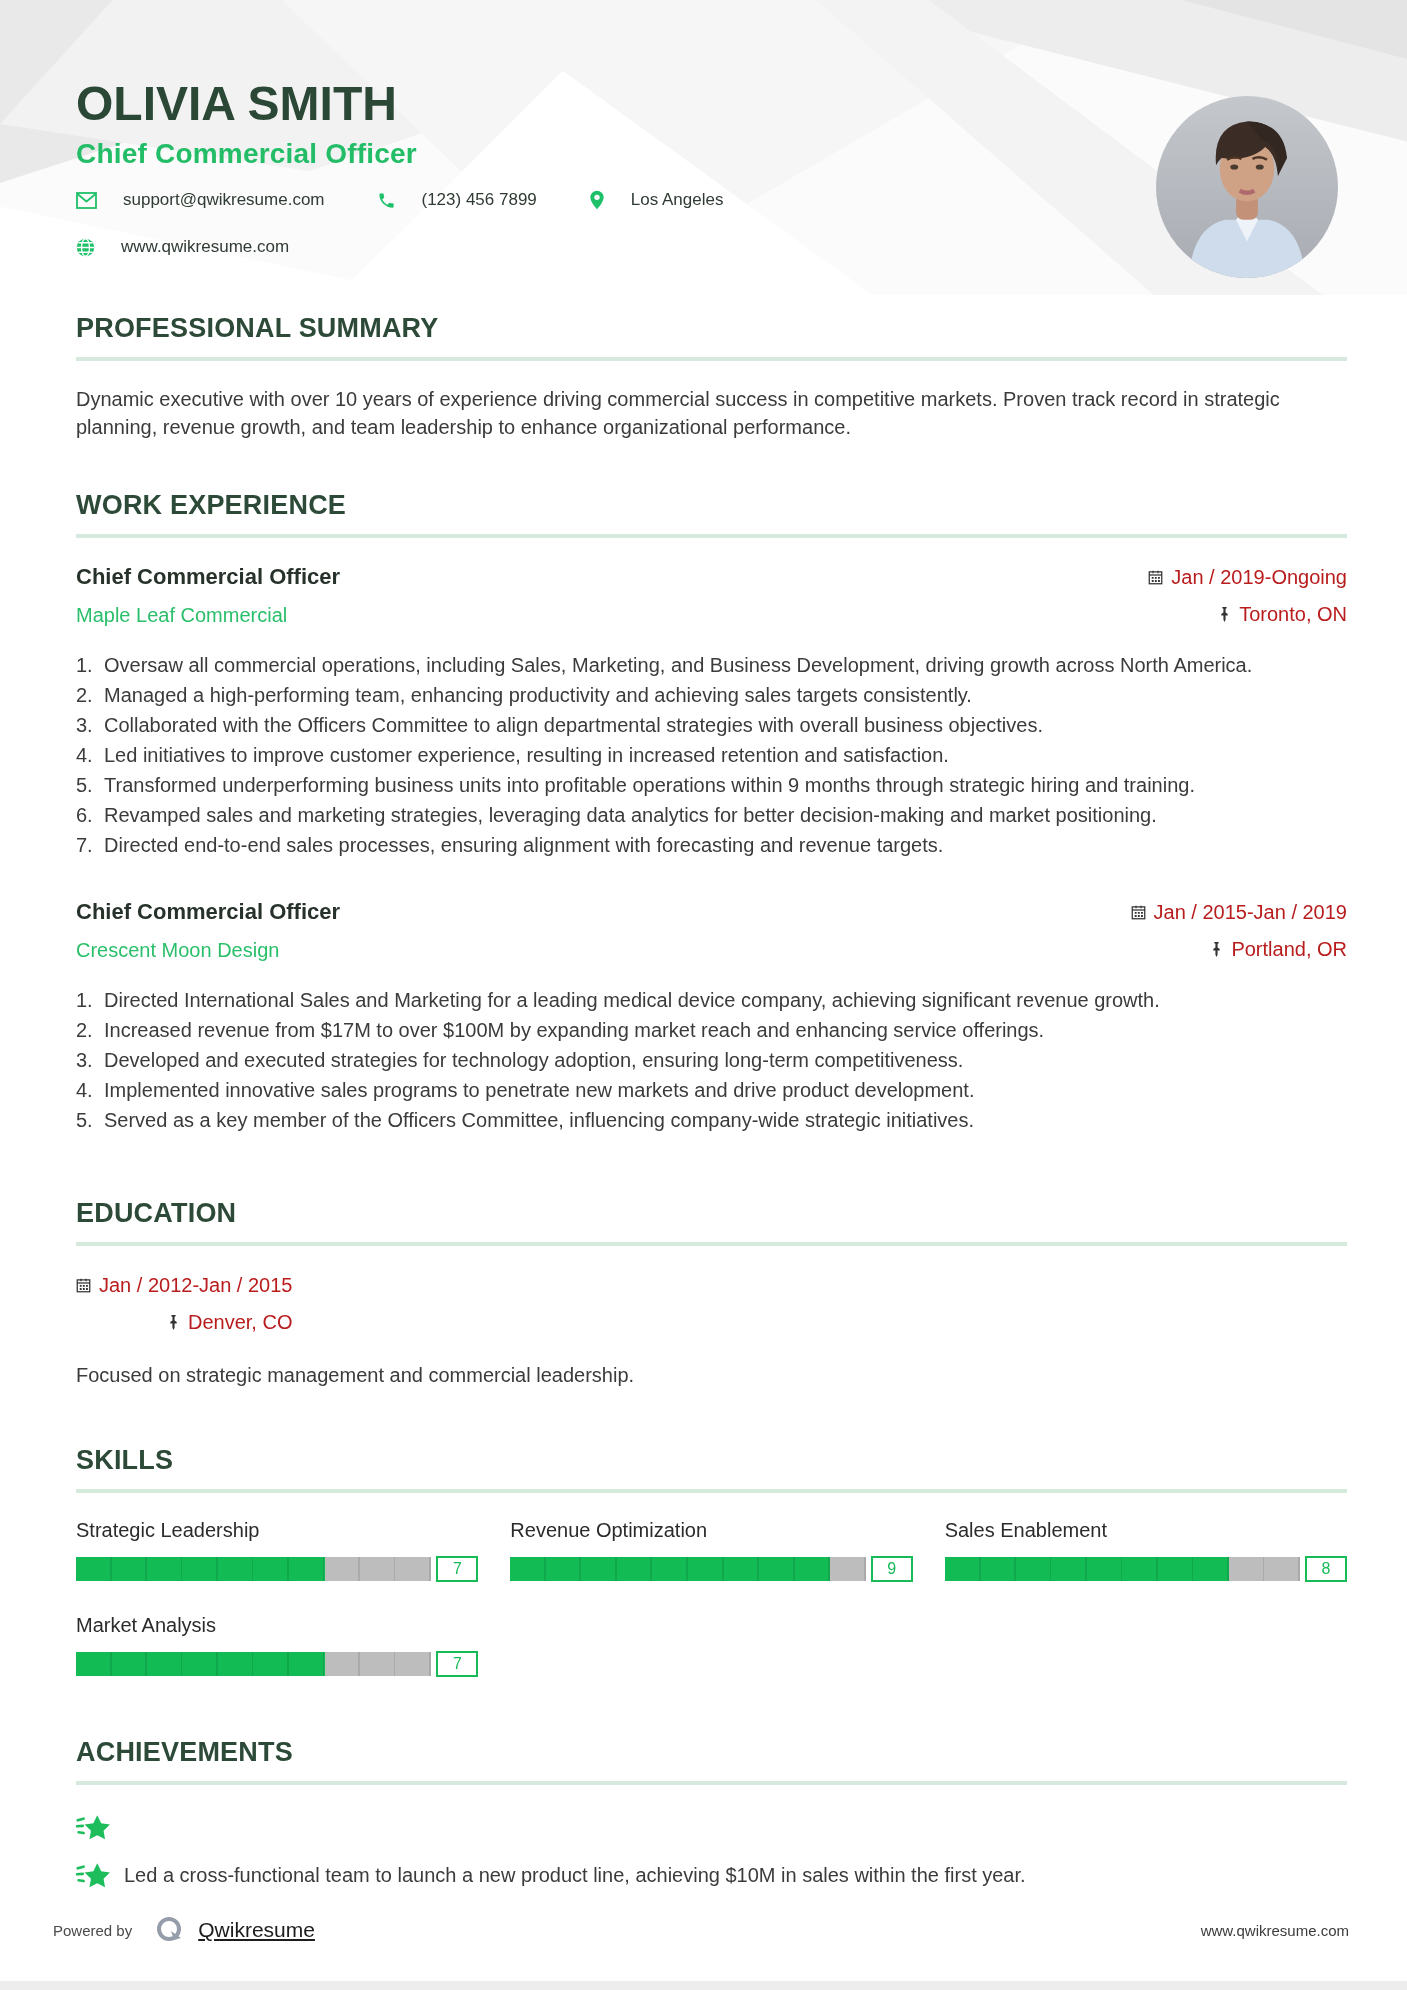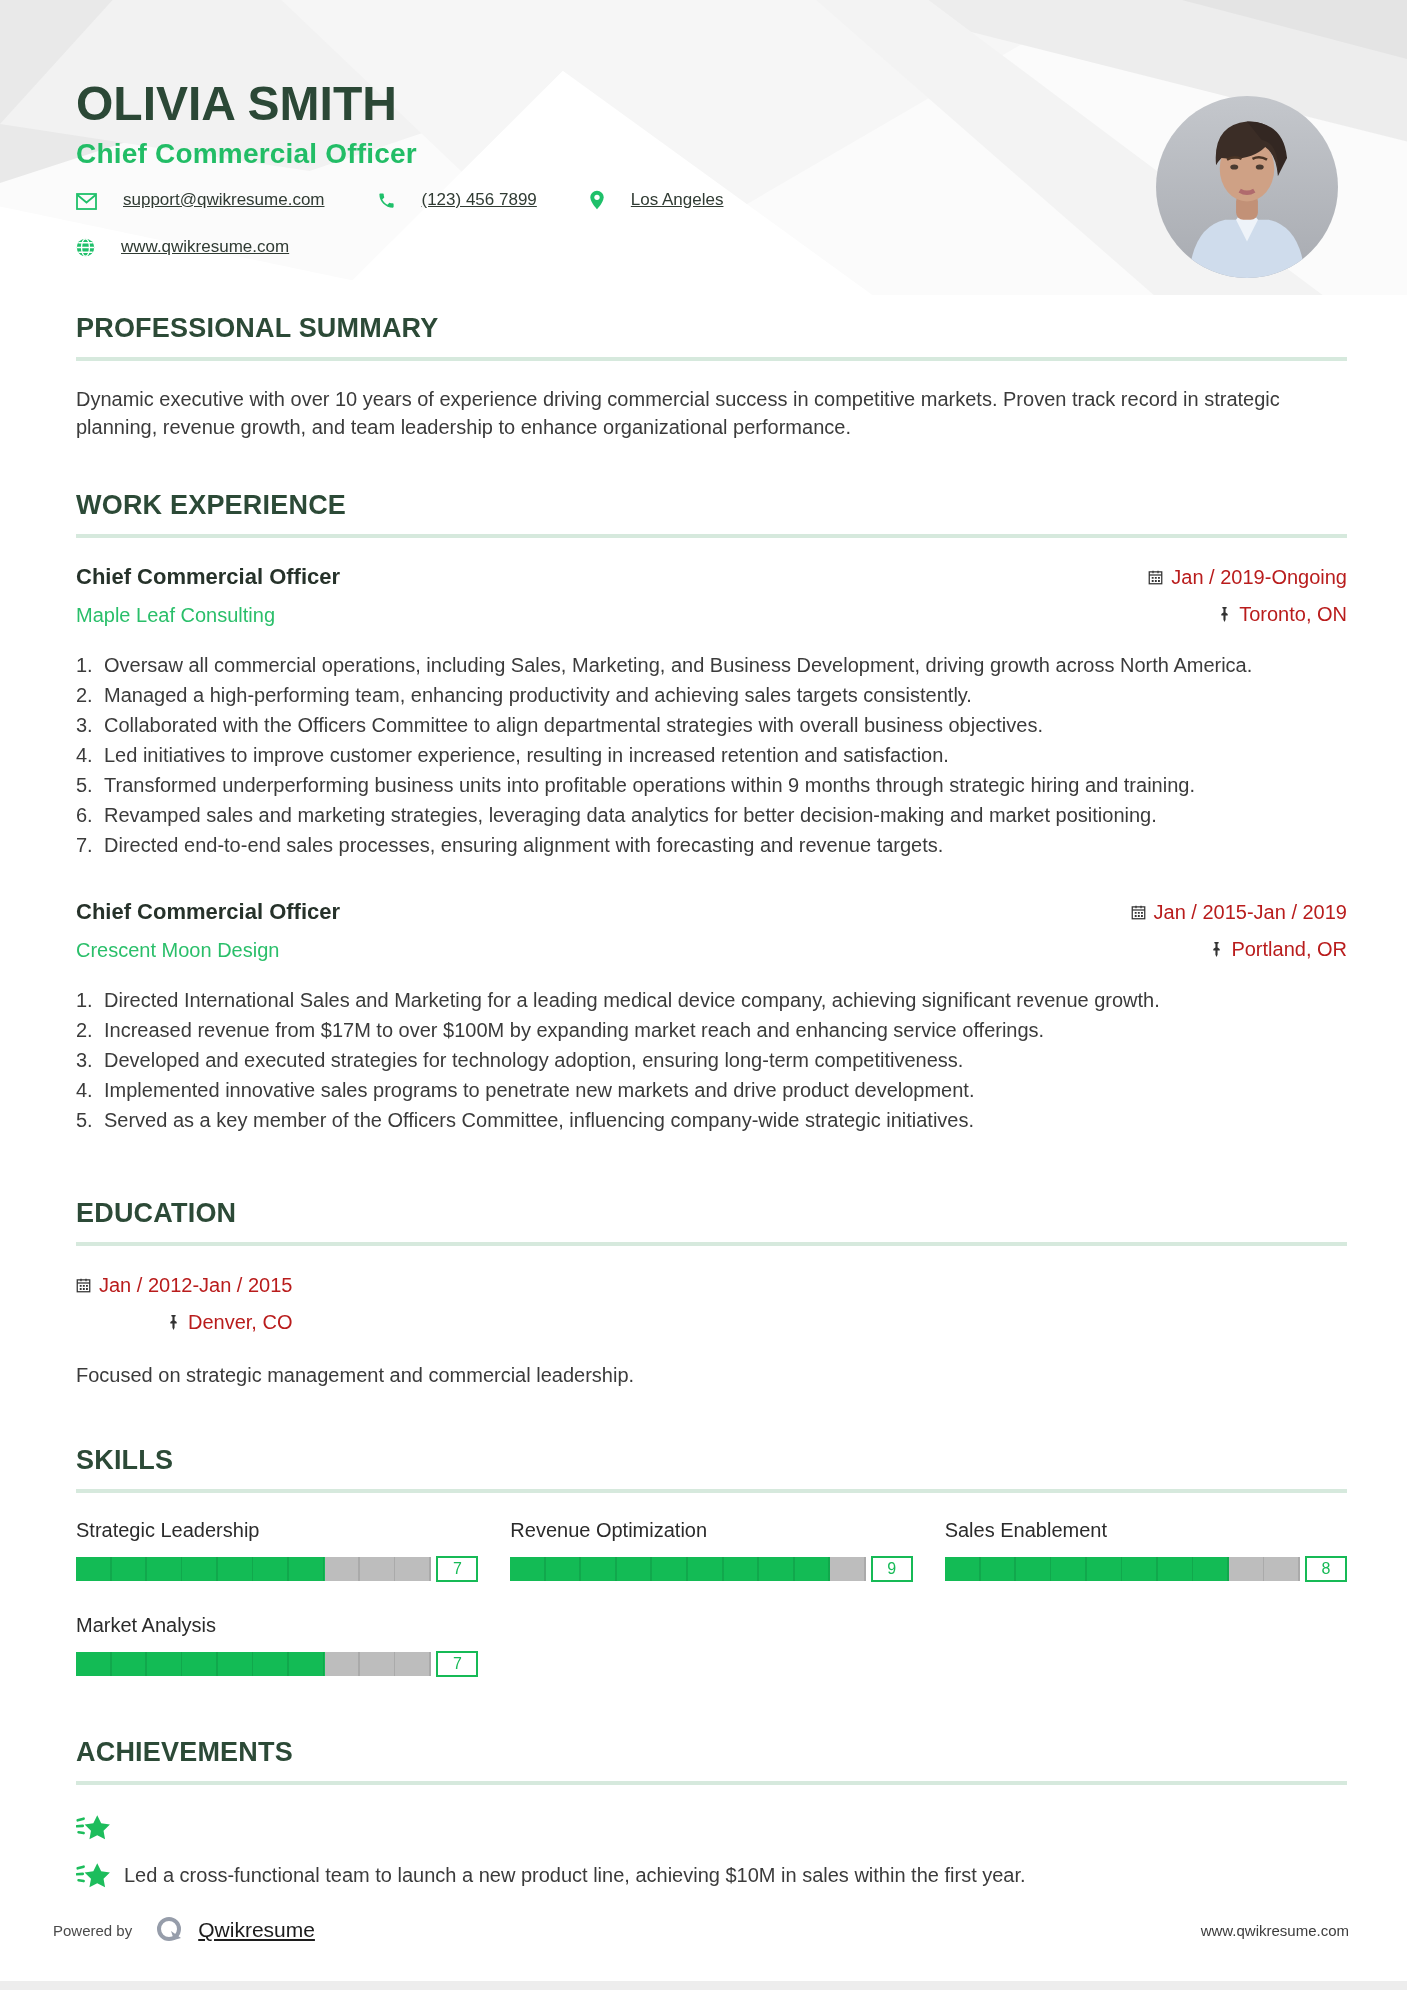--- a/index.html
+++ b/index.html
@@ -18,21 +18,21 @@
   .g6 { background:#e4e4e4; clip-path:polygon(84% 0, 100% 0, 100% 20%); }
   .g7 { background:#f3f3f3; clip-path:polygon(58% 0, 66% 0, 94% 100%, 82% 100%); }
   .g8 { background:#ffffff; clip-path:polygon(0 100%, 0 70%, 30% 100%); }
 
   .header { position:relative; height:295px;padding-left:17px; }
   .name { position:absolute; left:76px; top:76px; font-size:48px; font-weight:bold; letter-spacing:0px; color:#2b4836; }
   .cand-title { position:absolute; left:76px; top:138px; font-size:28px; font-weight:bold; color:#22bd66; letter-spacing:0.2px; }
   .contact-row { position:absolute; left:76px; display:flex; align-items:center; font-size:17px; color:#303b33; }
   .row1 { top:190px; }
   .row2 { top:237px; }
-  .c-item { display:flex; align-items:flex-end;text-decoration:underline; }
+  .c-item { display:flex; align-items:center; }
   .c-item .ic { display:inline-flex; margin-right:26px; }
   .c-item + .c-item { margin-left:52px; }
   .photo { position:absolute; left:1156px; top:96px; width:182px; height:182px; border-radius:50%; overflow:hidden; }
 
   
   .content { position:relative; margin:0 60px 0 76px; }
   h2.sec { font-size:27px; font-weight:bold; color:#2c4a37; letter-spacing:0.2px; }
   .rule { height:4px; background:#d6e9dd; margin-top:13px; }
 
   .sec-summary { padding-top:18px; }
@@ -179,21 +179,21 @@
     </section>
 
     <section class="sec-block">
       <h2 class="sec">WORK EXPERIENCE</h2>
       <div class="rule"></div>
       <div id="jobs">
   <div class="entry">
     <div class="entry-head">
       <div class="e-left">
         <div class="e-title">Chief Commercial Officer</div>
-        <div class="e-company">Maple Leaf Consulting</div>
+        <div class="e-company">Maple Leaf Commercial</div>
       </div>
       <div class="e-right">
         <div class="e-dates">
           <span class="ic">
             <svg width="15" height="15" viewBox="0 0 24 24">
                       <path fill="#333333" d="M7 1h2v4H7zM15 1h2v4h-2z"></path>
                       <rect x="2" y="3" width="20" height="19" fill="none" stroke="#333333" stroke-width="2"></rect>
                       <path d="M2 8h20" stroke="#333333" stroke-width="2"></path>
                       <path fill="#333333" d="M6 11h3v3H6zM11 11h3v3h-3zM16 11h3v3h-3zM6 16h3v3H6zM11 16h3v3h-3zM16 16h3v3h-3z"></path>
                     </svg>

